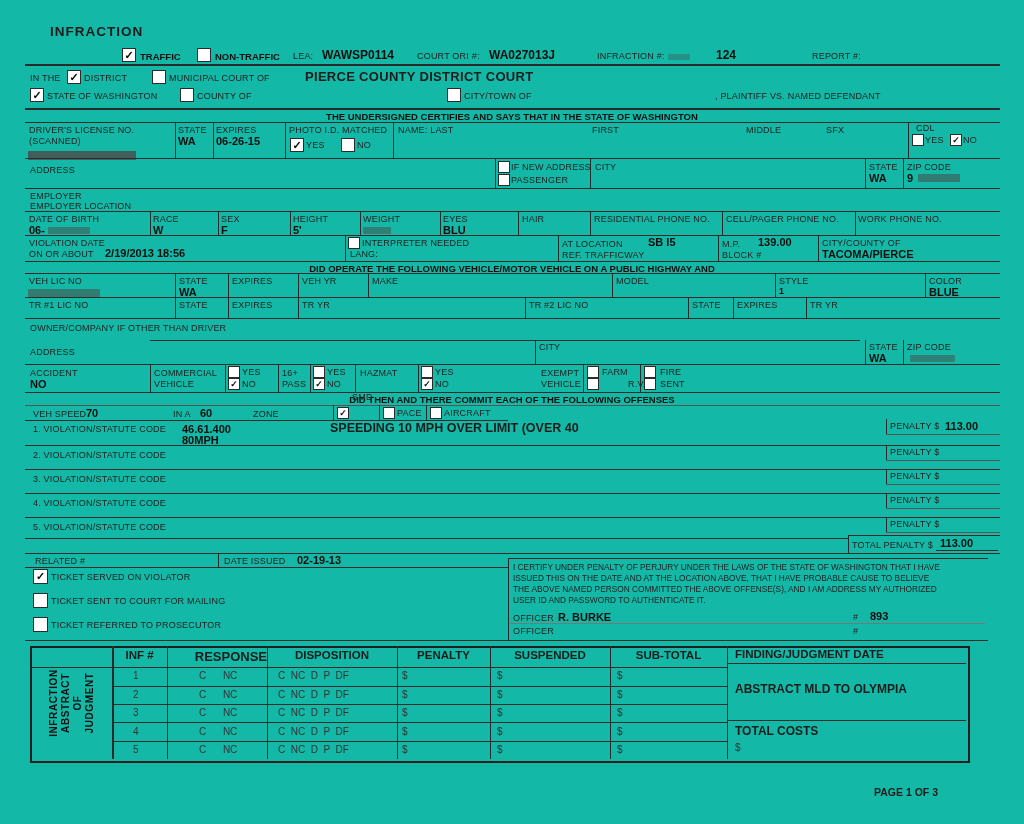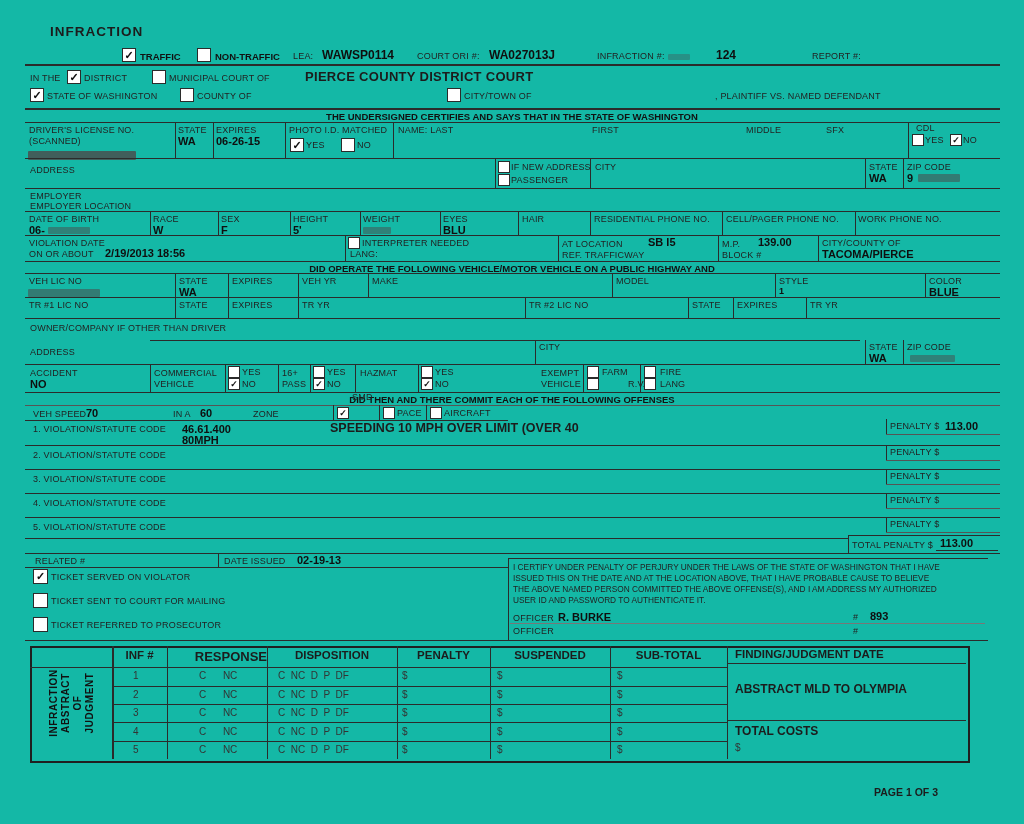--- a/index.html
+++ b/index.html
@@ -240,21 +240,21 @@
   <div class="lbl" style="left:435px;top:379px;">NO</div>
   <div class="lbl" style="left:541px;top:368px;">EXEMPT</div>
   <div class="lbl" style="left:541px;top:379px;">VEHICLE</div>
   <span class="cb sm" style="left:587px;top:366px;"></span>
   <div class="lbl" style="left:602px;top:367px;">FARM</div>
   <span class="cb sm" style="left:587px;top:378px;"></span>
   <div class="lbl" style="left:628px;top:379px;">R.V.</div>
   <span class="cb sm" style="left:644px;top:366px;"></span>
   <div class="lbl" style="left:660px;top:367px;">FIRE</div>
   <span class="cb sm" style="left:644px;top:378px;"></span>
-  <div class="lbl" style="left:660px;top:379px;">LANG</div>
+  <div class="lbl" style="left:660px;top:379px;">SENT</div>
   <div class="hl" style="left:25px;top:392px;width:975px;"></div>
 
   <div class="centerline" style="top:394px;">DID THEN AND THERE COMMIT EACH OF THE FOLLOWING OFFENSES</div>
   <div class="hl" style="left:25px;top:405px;width:975px;height:1px;background:#555;"></div>
 
   <div class="lbl" style="left:33px;top:409px;">VEH SPEED</div>
   <div class="val" style="left:86px;top:407px;">70</div>
   <div class="lbl" style="left:173px;top:409px;">IN A</div>
   <div class="val" style="left:200px;top:407px;">60</div>
   <div class="lbl" style="left:253px;top:409px;">ZONE</div>

